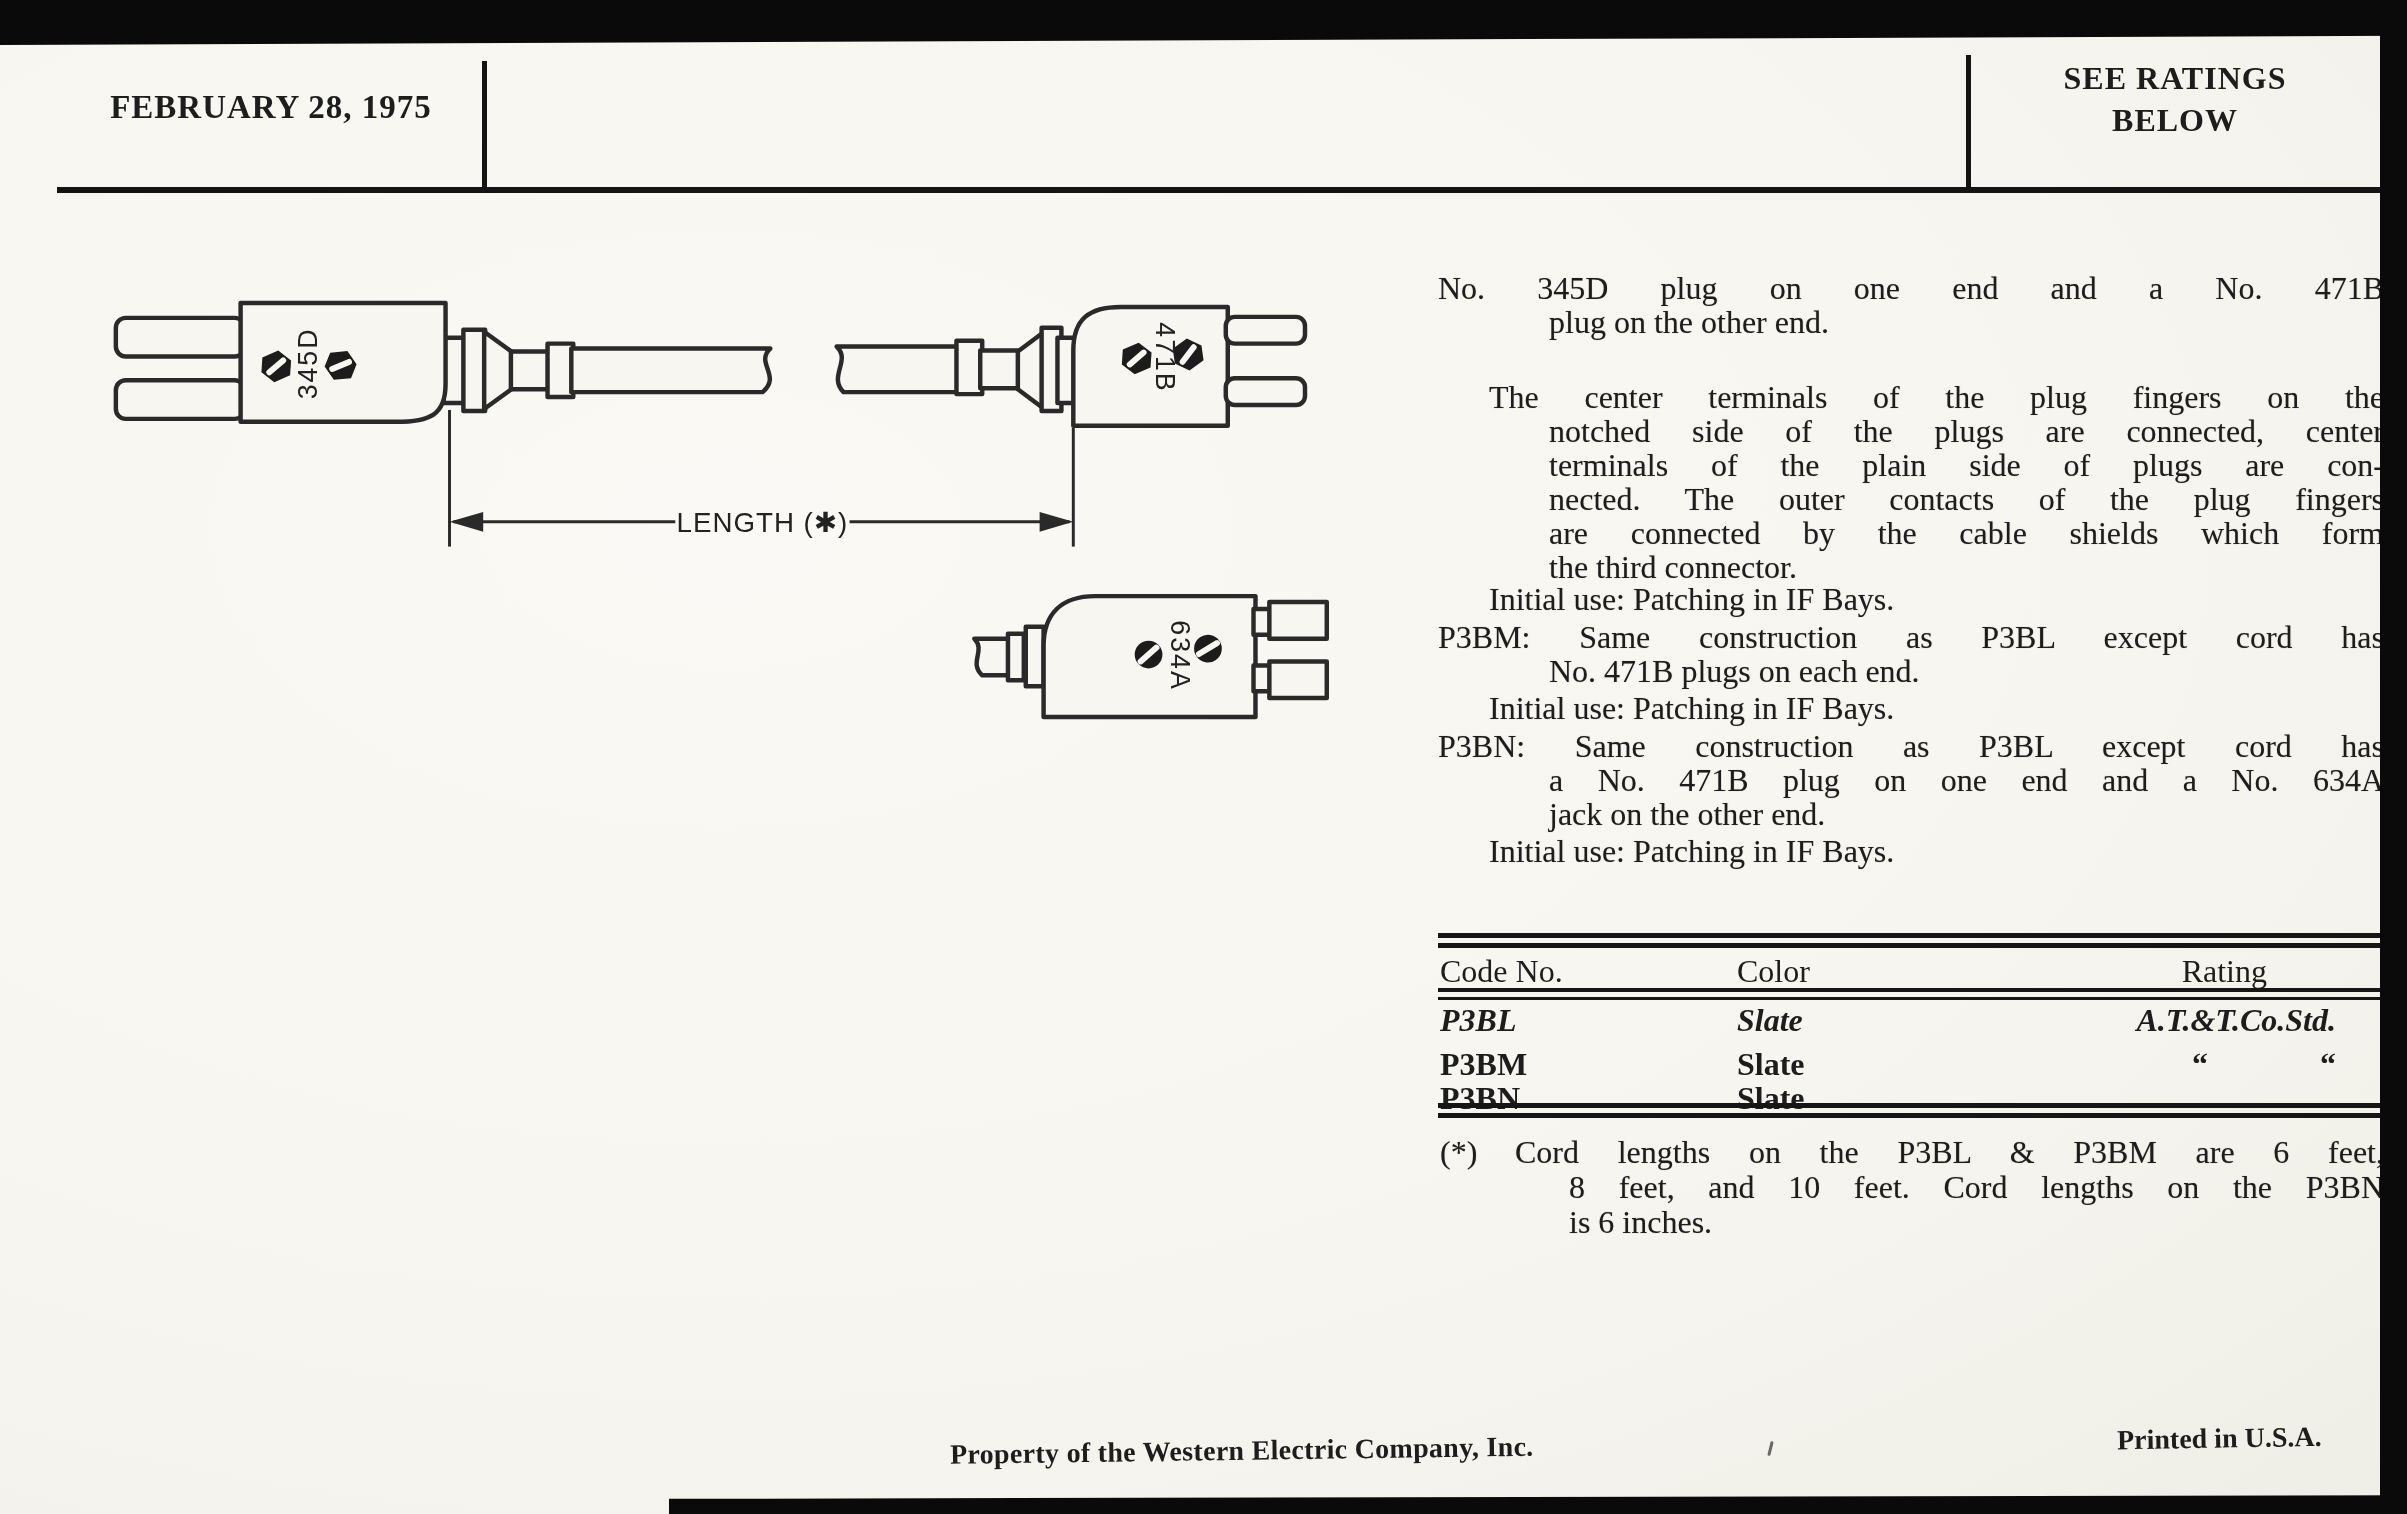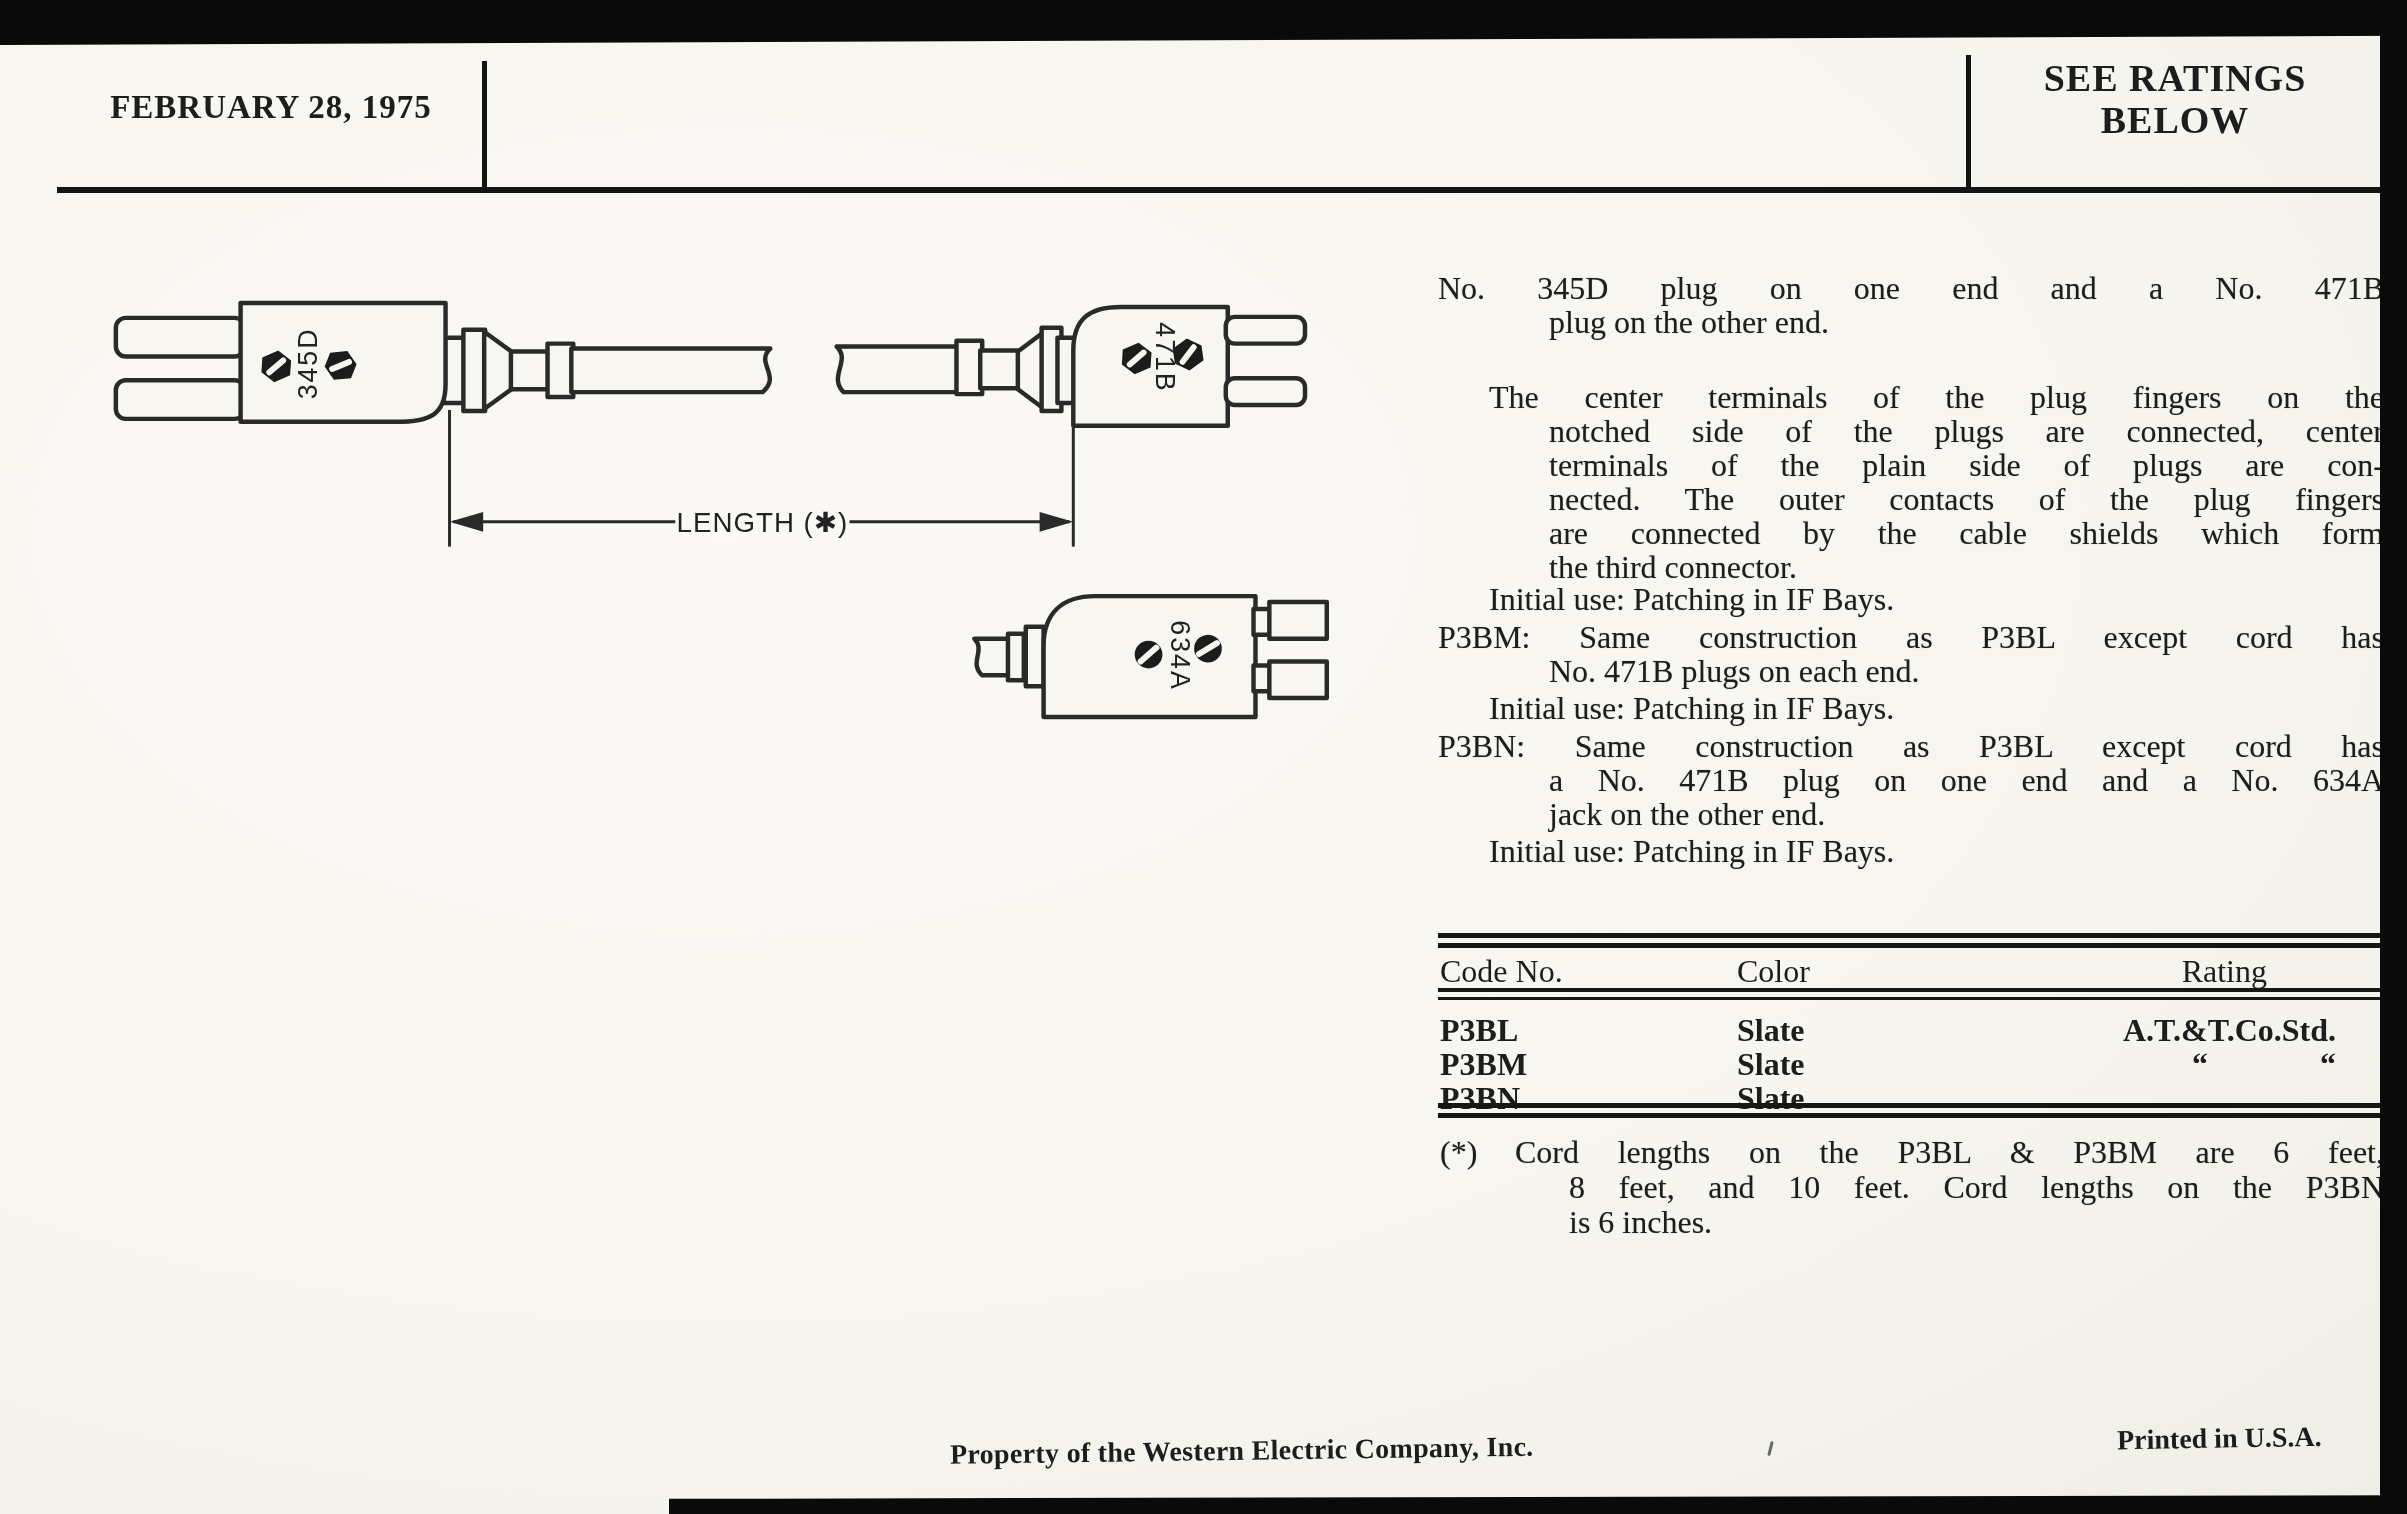--- a/index.html
+++ b/index.html
@@ -16,21 +16,21 @@
             transform:skewY(-0.12deg);}
   .speck{position:absolute;left:1769px;top:1441px;width:3px;height:15px;background:rgba(45,45,45,.7);
             transform:rotate(14deg);border-radius:2px;}
 
   
   .hdr-date{position:absolute;left:59px;top:89px;width:424px;text-align:center;
             font-size:33px;font-weight:bold;letter-spacing:1px;}
   .hdr-title{position:absolute;left:483px;top:79px;width:1485px;text-align:center;
             font-size:49px;font-weight:bold;letter-spacing:2px;}
   .hdr-note{position:absolute;left:1968px;top:57px;width:414px;text-align:center;
-            font-size:38px;font-weight:bold;line-height:42px;letter-spacing:1px;}
+            font-size:32px;font-weight:bold;line-height:42px;letter-spacing:1px;}
   .vr1{position:absolute;left:482px;top:61px;width:5px;height:127px;background:#141414;}
   .vr2{position:absolute;left:1966px;top:55px;width:5px;height:133px;background:#141414;}
   .hrule{position:absolute;left:57px;top:187px;width:2327px;height:6px;background:#141414;}
 
   
   .para{position:absolute;left:1438px;width:946px;font-size:32px;line-height:34px;
         text-shadow:0 0 1px rgba(25,25,25,.35);}
   .line{text-align:justify;text-align-last:justify;}
   .line:last-child{text-align-last:left;}
   .p-hang .line:not(:first-child){padding-left:111px;}
@@ -41,21 +41,21 @@
   #p-p3bm{top:620px;} #p-use2{top:691px;} #p-p3bn{top:729px;} #p-use3{top:834px;}
 
   
   .tbl{position:absolute;left:1438px;top:933px;width:946px;height:198px;font-size:32px;}
   .rule{position:absolute;left:0;right:0;}
   .rule.thick{height:15px;border-top:5px solid #161616;border-bottom:5px solid #161616;}
   .rule.thin{height:12px;border-top:4px solid #161616;border-bottom:3px solid #161616;}
   #tr-top{top:0;} #tr-mid{top:55px;} #tr-bot{top:170px;}
   .thead{position:absolute;top:20px;left:0;right:0;height:34px;}
   .trow{position:absolute;left:0;right:0;height:34px;font-weight:bold;}
-  #row0{top:79px;} #row1{top:113px;} #row2{top:147px;}
+  #row0{top:69px;font-style:italic;} #row1{top:113px;} #row2{top:147px;}
   .cell,.th{position:absolute;white-space:pre;}
   .c-code{left:2px;} .c-color{left:299px;}
   .th-rating{right:117px;} .c-rating{right:48px;text-align:left;}
   .trow .c-color{font-weight:bold;}
 
   
   .fnote{position:absolute;left:1438px;top:1135px;width:946px;font-size:32px;line-height:35px;
          text-shadow:0 0 1px rgba(25,25,25,.35);}
   .fmark{position:absolute;left:2px;top:0;}
   .p-fn .line:first-child{padding-left:77px;}

